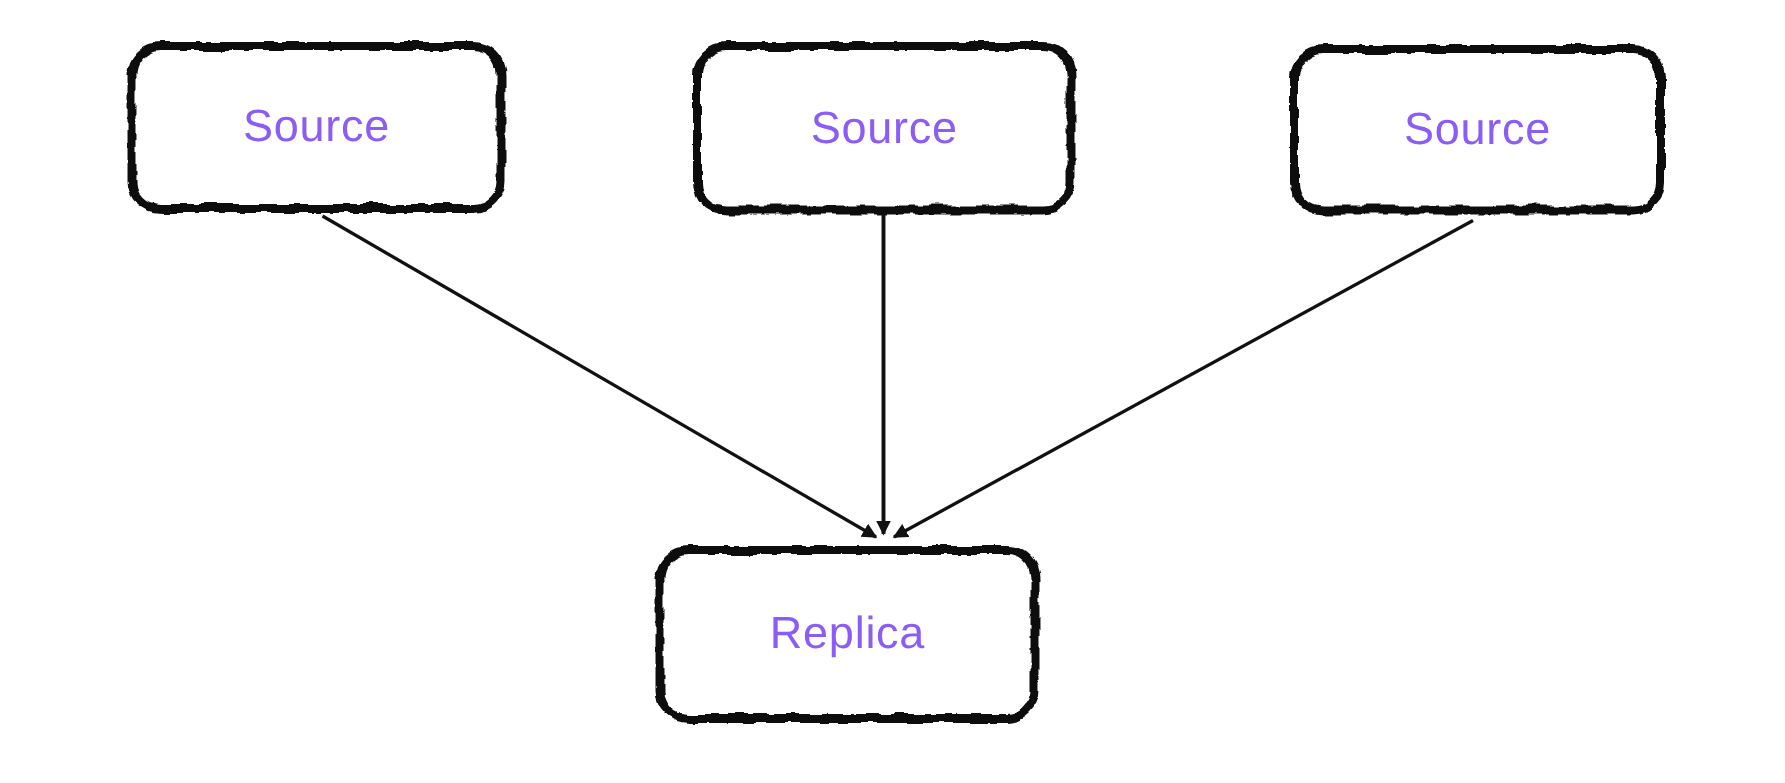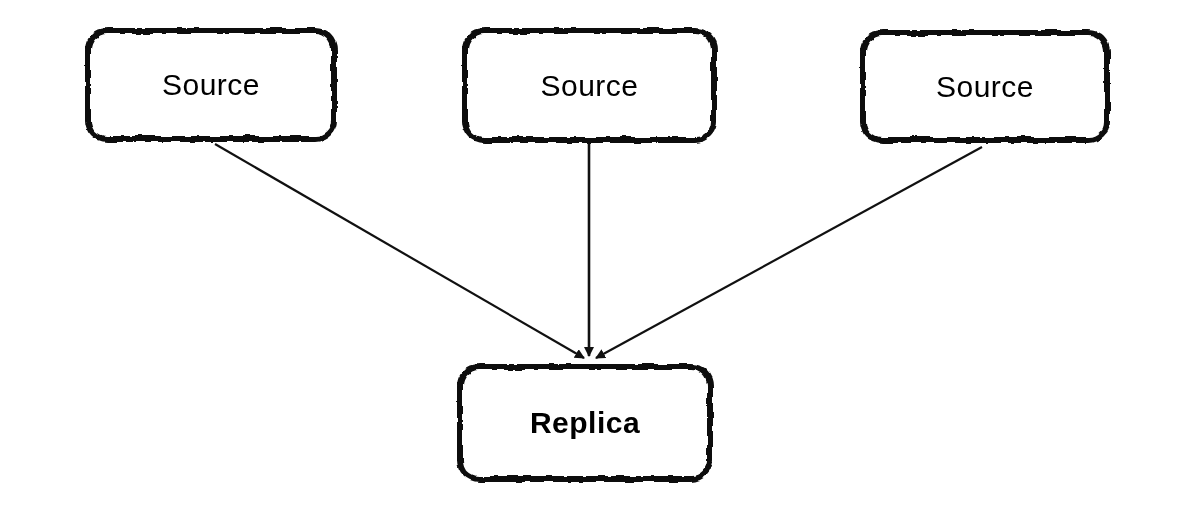--- a/index.html
+++ b/index.html
@@ -31,29 +31,29 @@
   .node-border {
     position: absolute;
     inset: 0;
     border: 6px solid #111111;
     border-radius: 22px;
     filter: url(#rough-border);
     background: transparent;
   }
   .node-label {
     position: relative;
-    color: #000000;
+    color: #8b5cf6;
     font-size: 30px;
     letter-spacing: 0.5px;
     user-select: none;
   }
   #node-source-1 { left: 85px;  top: 28px;  width: 252px; height: 114px; }
   #node-source-2 { left: 462px; top: 28px;  width: 255px; height: 115px; }
   #node-source-3 { left: 860px; top: 30px;  width: 250px; height: 113px; }
-  #node-replica  { left: 457px; top: 364px; width: 256px; height: 118px; font-weight: bold; }
+  #node-replica  { left: 437px; top: 364px; width: 256px; height: 118px; }
 </style>
 </head>
 <body>
 
 <div class="canvas">
 
   <svg width="0" height="0" style="position:absolute" aria-hidden="true">
     <defs>
       <filter id="rough-border" x="-10%" y="-10%" width="120%" height="120%">
         <feTurbulence type="fractalNoise" baseFrequency="0.06" numOctaves="4" seed="7" result="noise"></feTurbulence>

